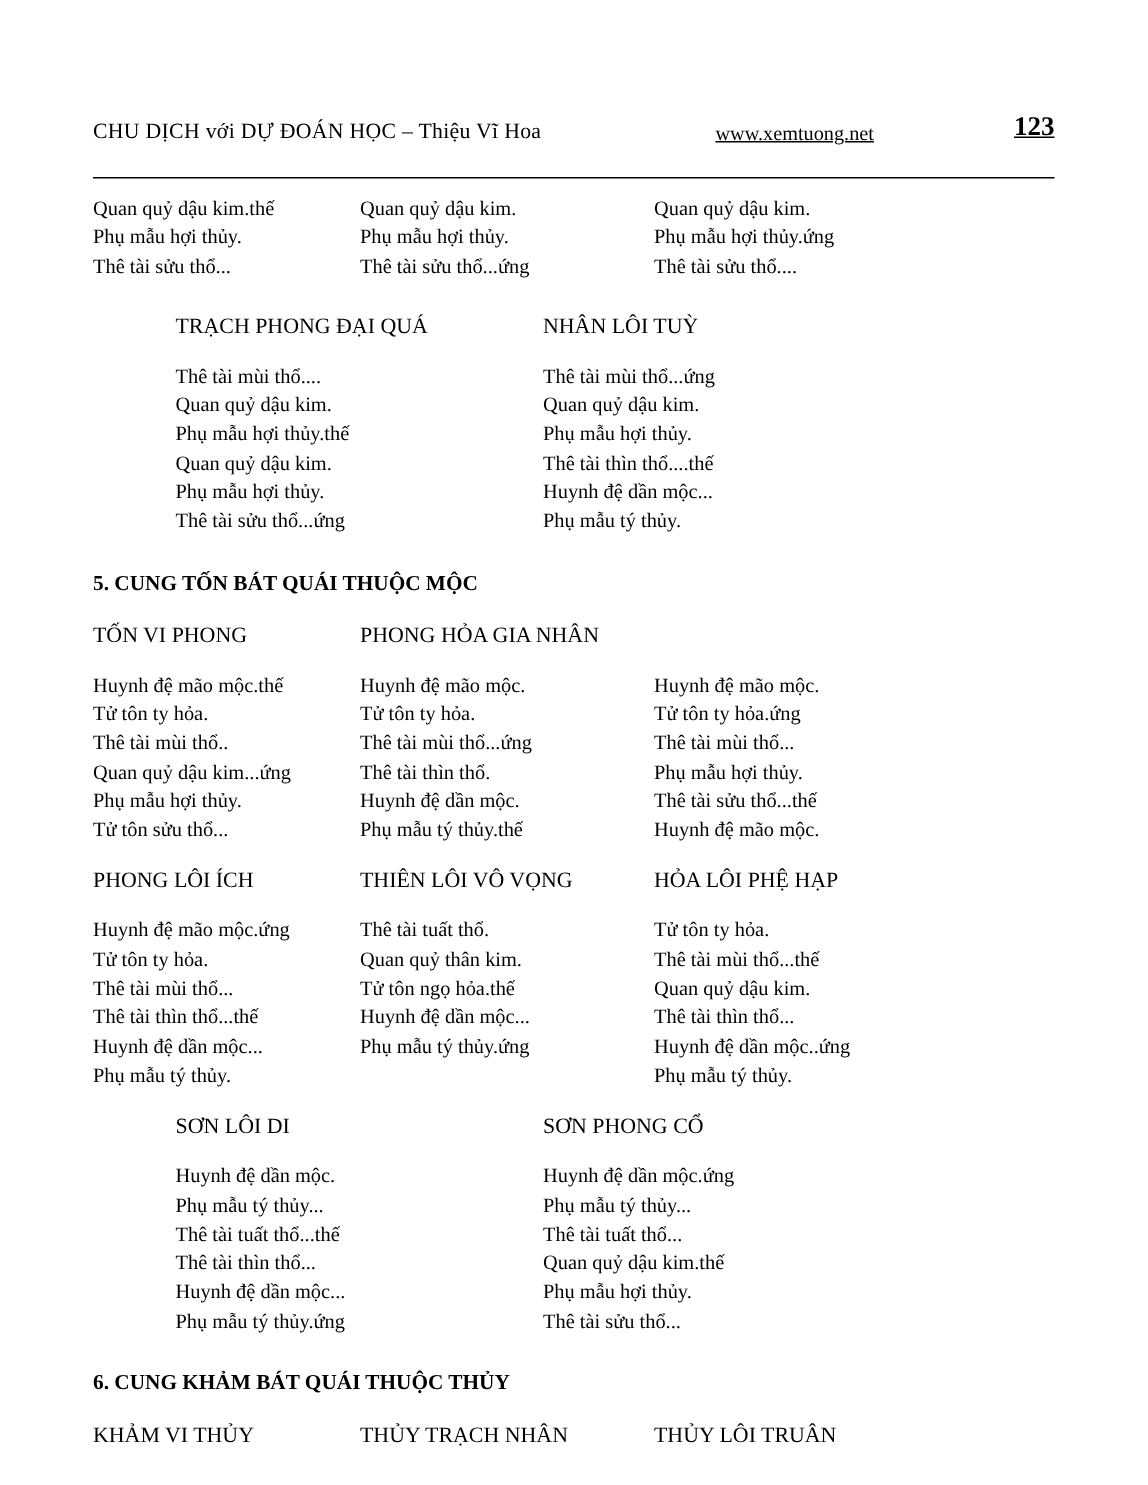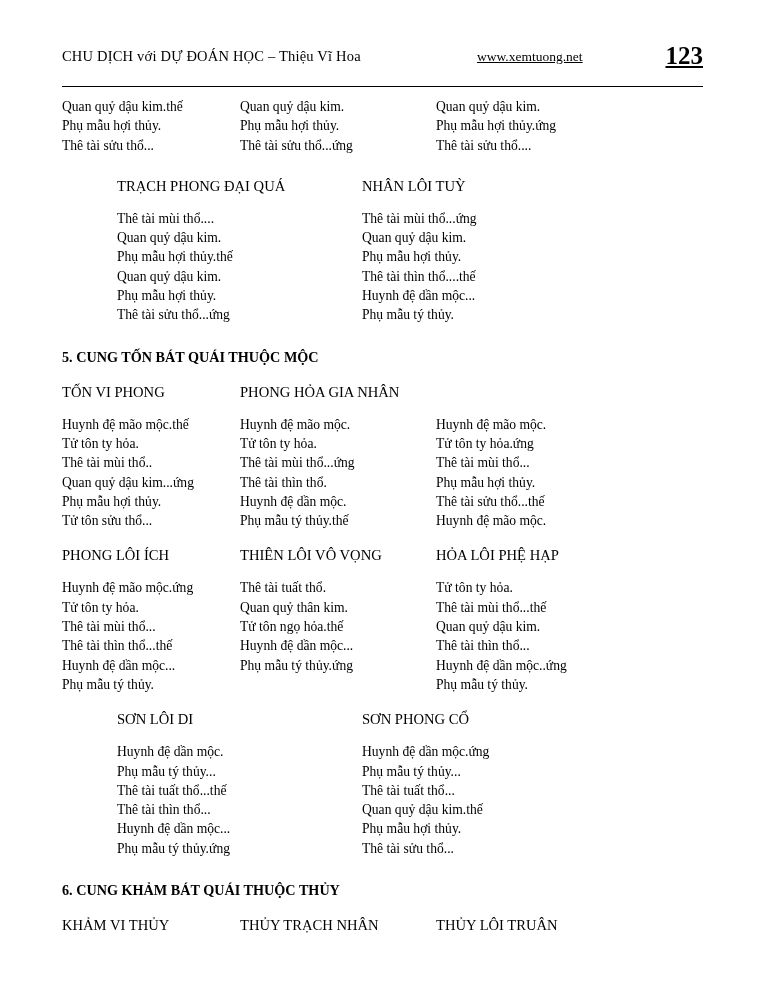--- a/index.html
+++ b/index.html
@@ -14,20 +14,21 @@
     color: #000000;
     position: relative;
     overflow: hidden;
   }
   .page {
     position: relative;
     width: 765px;
     height: 758px;
     box-sizing: border-box;
     padding: 44px 62px 0 62px;
+    margin-top: 32px;
   }
   
   .header {
     position: relative;
     height: 36px;
   }
   .header-title {
     position: absolute;
     left: 0;
     top: 4px;
@@ -40,21 +41,21 @@
     left: 415px;
     top: 5px;
     font-size: 13.5px;
     text-decoration: underline;
     color: #000;
   }
   .header-page {
     position: absolute;
     right: 0;
     top: -2px;
-    font-size: 25px;
+    font-size: 18px;
     font-weight: bold;
     text-decoration: underline;
   }
   .rule {
     border: none;
     border-top: 1px solid #000;
     margin: 6px 0 10px 0;
     height: 0;
   }
   

